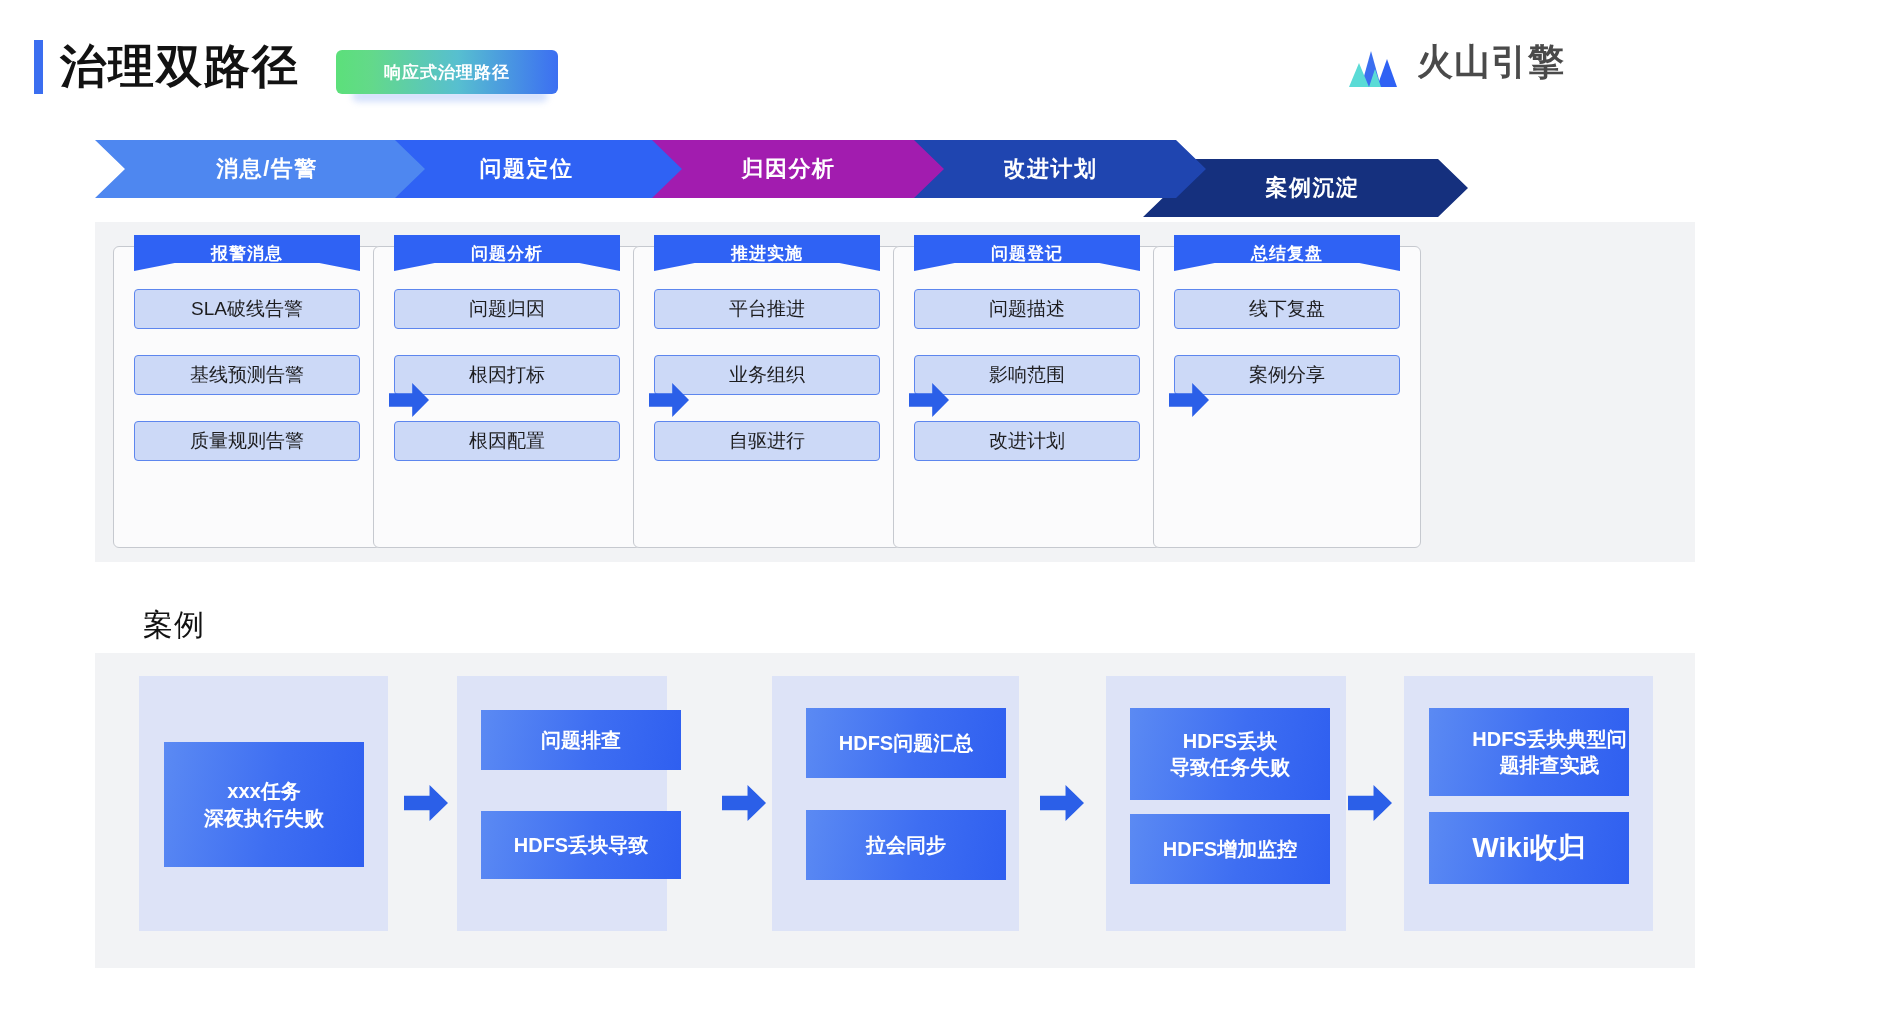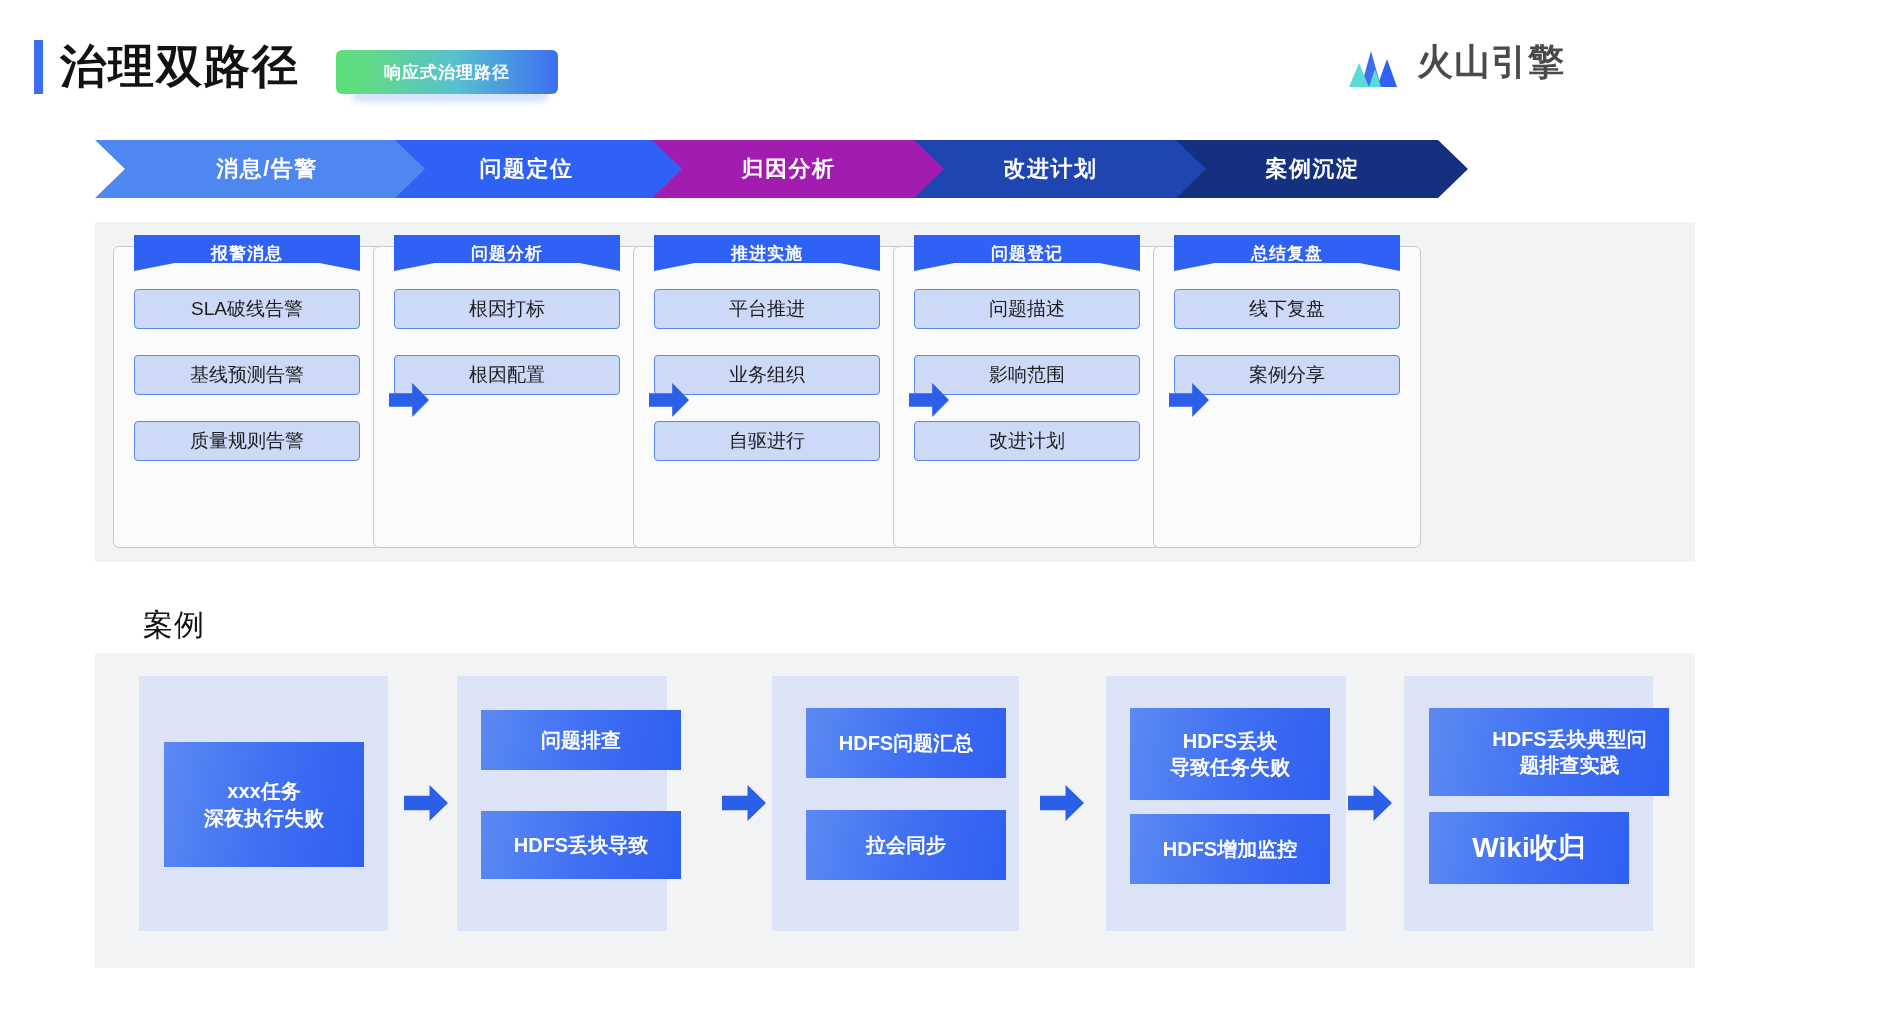--- a/index.html
+++ b/index.html
@@ -134,21 +134,21 @@
       </div>
       <div class="chev" style="left: 262px; width: 325px; background: rgb(47, 98, 244); z-index: 9;">
         <span>问题定位</span>
       </div>
       <div class="chev" style="left: 524px; width: 325px; background: #a21caf; z-index: 8;">
         <span>归因分析</span>
       </div>
       <div class="chev" style="left: 786px; width: 325px; background: rgb(31, 69, 176); z-index: 7;">
         <span>改进计划</span>
       </div>
-      <div class="chev" style="left: 1048px; width: 325px; background: rgb(21, 48, 126); z-index: 6;">
+      <div class="chev" style="left: 1048px; width: 325px; background: rgb(21, 48, 126); z-index: 6; margin-top: 19px;">
         <span>案例沉淀</span>
       </div>
     </div>
 
   <div class="panel-top"></div>
   <div id="cards-layer">
       <div class="card" style="left: 113px;">
         <div class="ribbon-wrap">
           <div class="ribbon">
             <span>报警消息</span>
@@ -160,20 +160,21 @@
           <div class="card-item">质量规则告警</div>
         </div>
       </div>
       <div class="card" style="left: 373px;">
         <div class="ribbon-wrap">
           <div class="ribbon">
             <span>问题分析</span>
           </div>
         </div>
         <div class="card-items">
+          <div class="card-item">问题归因</div>
           <div class="card-item">根因打标</div>
           <div class="card-item">根因配置</div>
         </div>
       </div>
       <div class="card" style="left: 633px;">
         <div class="ribbon-wrap">
           <div class="ribbon">
             <span>推进实施</span>
           </div>
         </div>
@@ -248,21 +249,21 @@
       <div class="case-col" style="left: 1106px; width: 240px; height: 255px;">
         <div class="case-box" style="left: 24px; top: 32px; width: 200px; height: 92px; font-size: 20px;">
           <div style="white-space: pre-line;">HDFS丢块
 导致任务失败</div>
         </div>
         <div class="case-box" style="left: 24px; top: 138px; width: 200px; height: 70px; font-size: 20px;">
           <div style="white-space: pre-line;">HDFS增加监控</div>
         </div>
       </div>
       <div class="case-col" style="left: 1404px; width: 249px; height: 255px;">
-        <div class="case-box" style="left: 25px; top: 32px; width: 240px; height: 88px; font-size: 20px; padding-left: 41px;">
+        <div class="case-box" style="left: 25px; top: 32px; width: 200px; height: 88px; font-size: 20px; padding-left: 41px;">
           <div style="white-space: pre-line;">HDFS丢块典型问
 题排查实践</div>
         </div>
         <div class="case-box" style="left: 25px; top: 136px; width: 200px; height: 72px; font-size: 28px;">
           <div style="white-space: pre-line;">Wiki收归</div>
         </div>
       </div>
       <div class="arrow-bot" style="left: 404px;">
         <div class="arrow-shape" style="background: rgb(43, 95, 232);"></div>
       </div>

